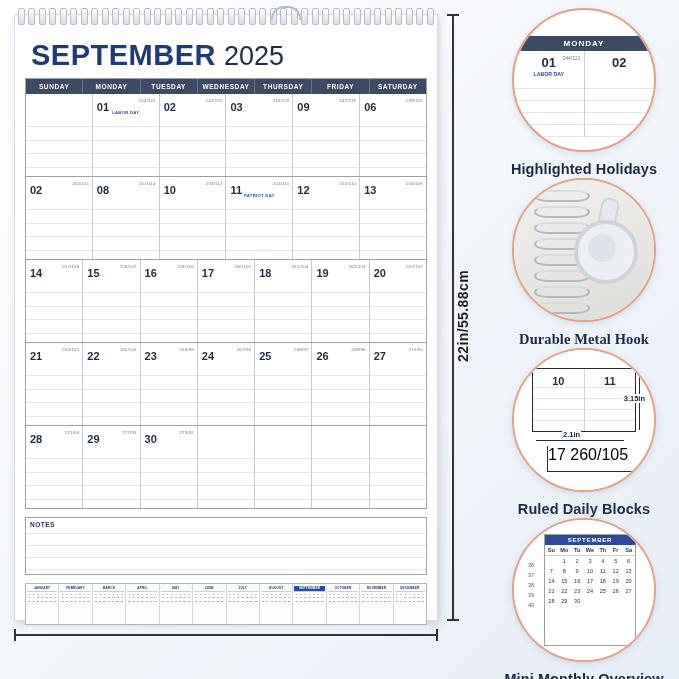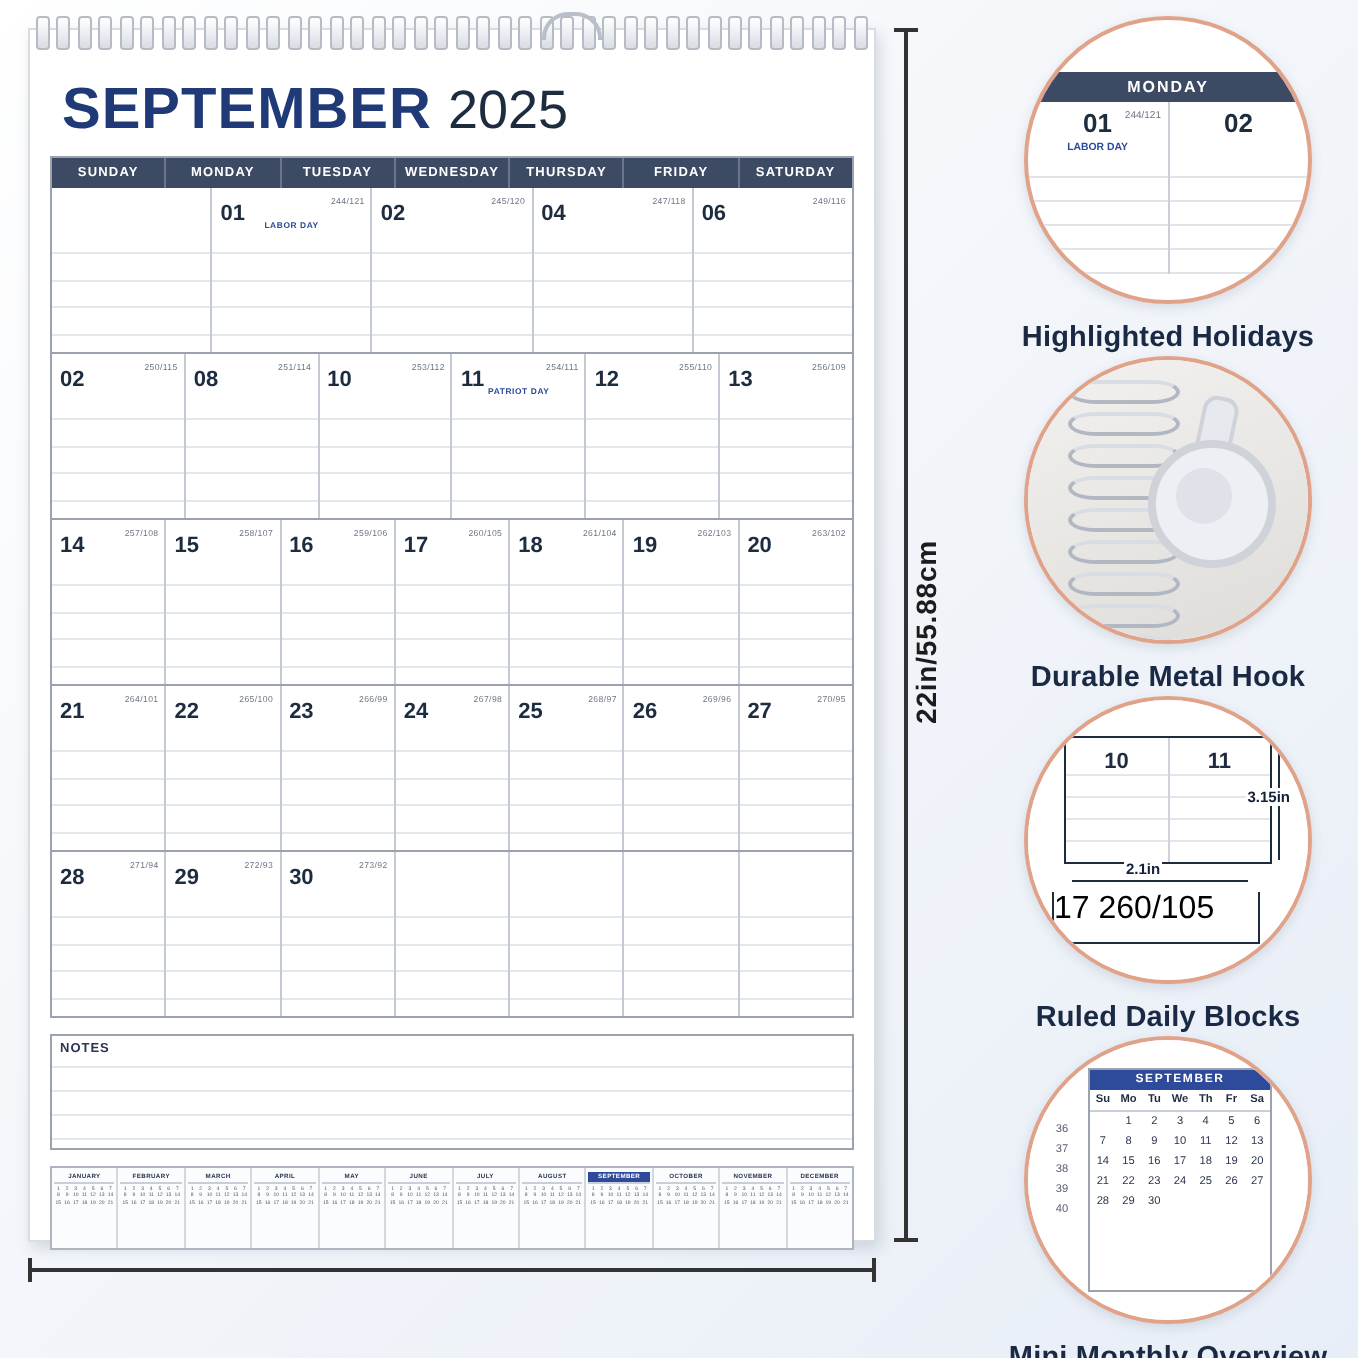--- a/index.html
+++ b/index.html
@@ -169,21 +169,21 @@
   }
 
   
   .b3{position:relative;width:100%;height:100%;background:#fff;}
   .b3 .bx{position:absolute;left:18px;top:18px;width:104px;height:64px;
     border:1.5px solid #1d2c3f;box-sizing:border-box;display:flex;}
   .b3 .bx .half{flex:1;border-right:1px solid #cfd4dc;position:relative;padding:2px;}
   .b3 .bx .half:last-child{border-right:none;}
   .b3 .bx .d{font-size:11px;font-weight:bold;color:#1d2c3f;}
   .b3 .bx .ln{position:absolute;left:0;right:0;border-bottom:1px solid #e3e7ed;}
-  .b3 .bx2{position:absolute;left:12px;top:96px;width:104px;height:26px;
+  .b3 .bx2{position:absolute;left:33px;top:96px;width:104px;height:26px;
     border:1.5px solid #1d2c3f;border-top:none;box-sizing:border-box;display:flex;}
   .b3 .arrowv{position:absolute;right:14px;top:20px;height:60px;width:1px;background:#1d2c3f;}
   .b3 .lab-h{position:absolute;right:8px;top:44px;font-size:7.5px;font-weight:bold;color:#14203a;
     background:#fff;padding:0 1px;}
   .b3 .arrowh{position:absolute;left:22px;top:90px;width:88px;height:1px;background:#1d2c3f;}
   .b3 .lab-w{position:absolute;left:48px;top:80px;font-size:7.5px;font-weight:bold;color:#14203a;
     background:#fff;padding:0 1px;}
 
   
   .b4{width:100%;height:100%;background:#fff;position:relative;}
@@ -234,21 +234,28 @@
               <i></i>
               <i></i>
             </span></div>
         <div class="cell"><span class="d">02</span><span class="jul">245/120</span><span class="hol"></span><span class="rules">
               <i></i>
               <i></i>
               <i></i>
               <i></i>
               <i></i>
             </span></div>
-        <div class="cell"><span class="d">04</span><span class="jul">247/118</span><span class="hol"></span><span class="rules">
+        <div class="cell"><span class="d">03</span><span class="jul">246/119</span><span class="hol"></span><span class="rules">
+              <i></i>
+              <i></i>
+              <i></i>
+              <i></i>
+              <i></i>
+            </span></div>
+        <div class="cell"><span class="d">09</span><span class="jul">247/118</span><span class="hol"></span><span class="rules">
               <i></i>
               <i></i>
               <i></i>
               <i></i>
               <i></i>
             </span></div>
         <div class="cell"><span class="d">06</span><span class="jul">249/116</span><span class="hol"></span><span class="rules">
               <i></i>
               <i></i>
               <i></i>
@@ -855,21 +862,21 @@
               <i></i>
               <i></i>
               <i></i>
             </span>
         </div>
       </div>
     </div>
     <div class="fcap">Highlighted Holidays</div>
   </div>
 
-  <div class="feature" style="left:500px;top:178px;">
+  <div class="feature" style="left:500px;top:178px;font-family:Liberation Serif, serif;">
     <div class="bubble">
       <div class="b2">
         <div class="coils">
             <i></i>
             <i></i>
             <i></i>
             <i></i>
             <i></i>
             <i></i>
             <i></i>

